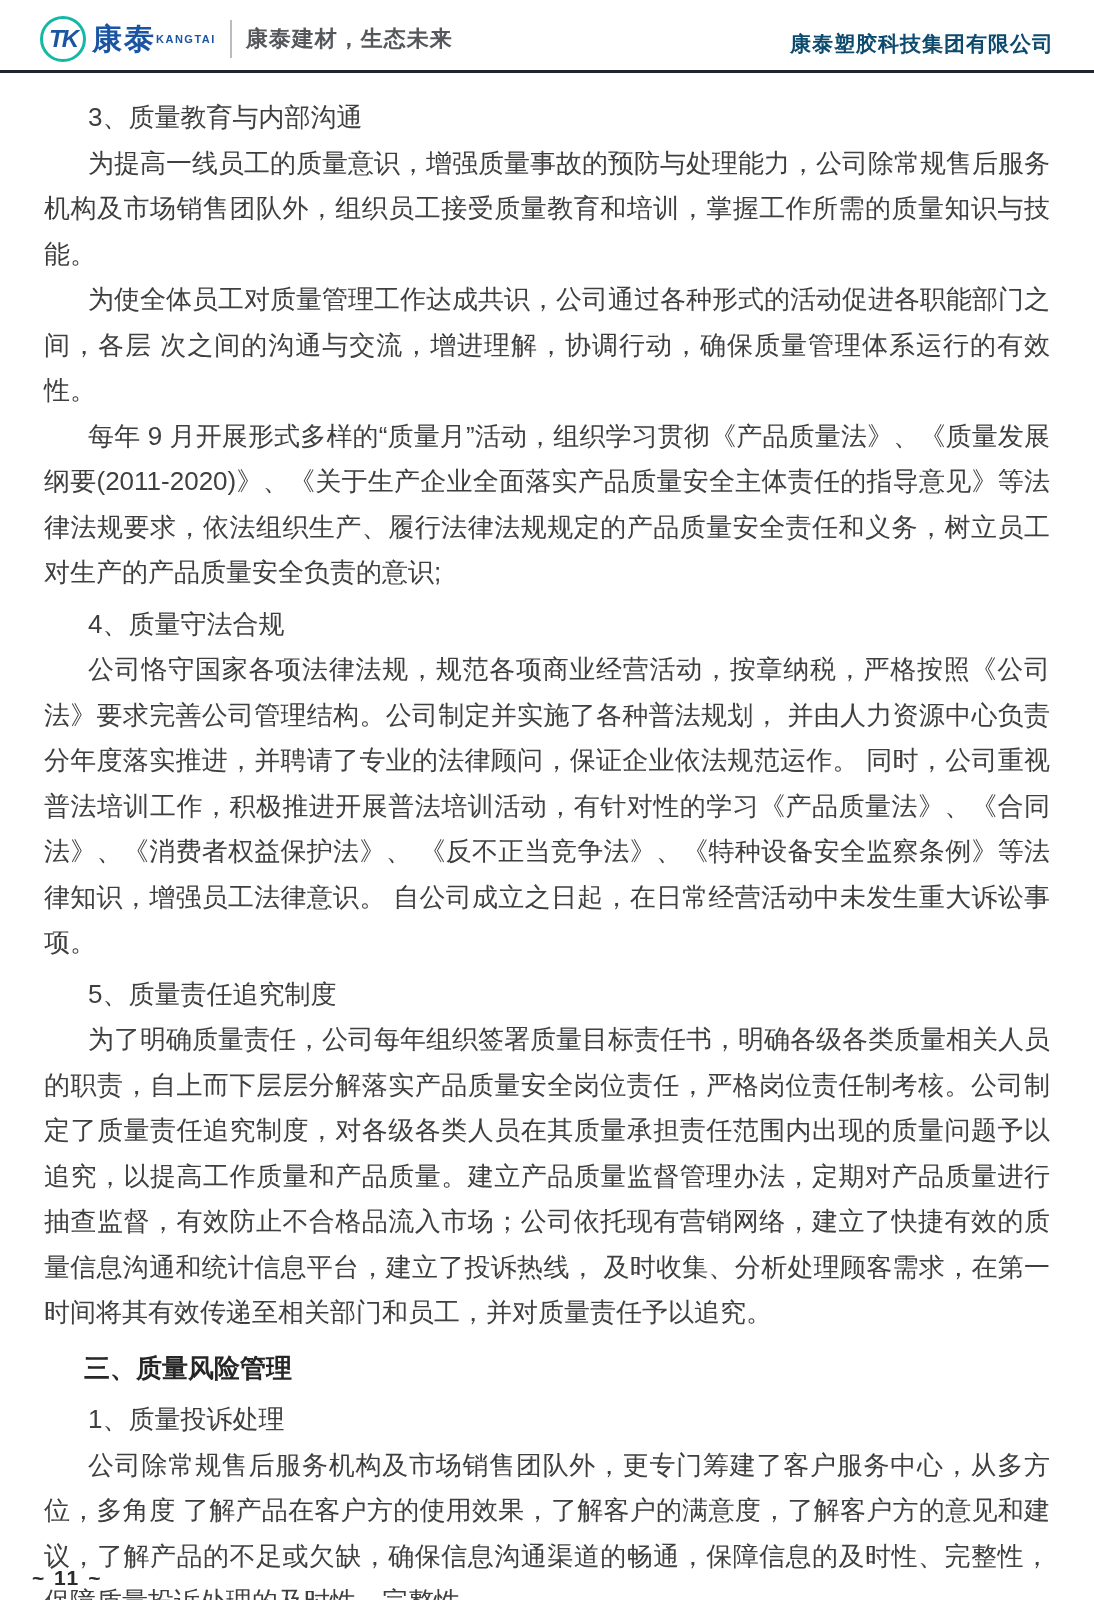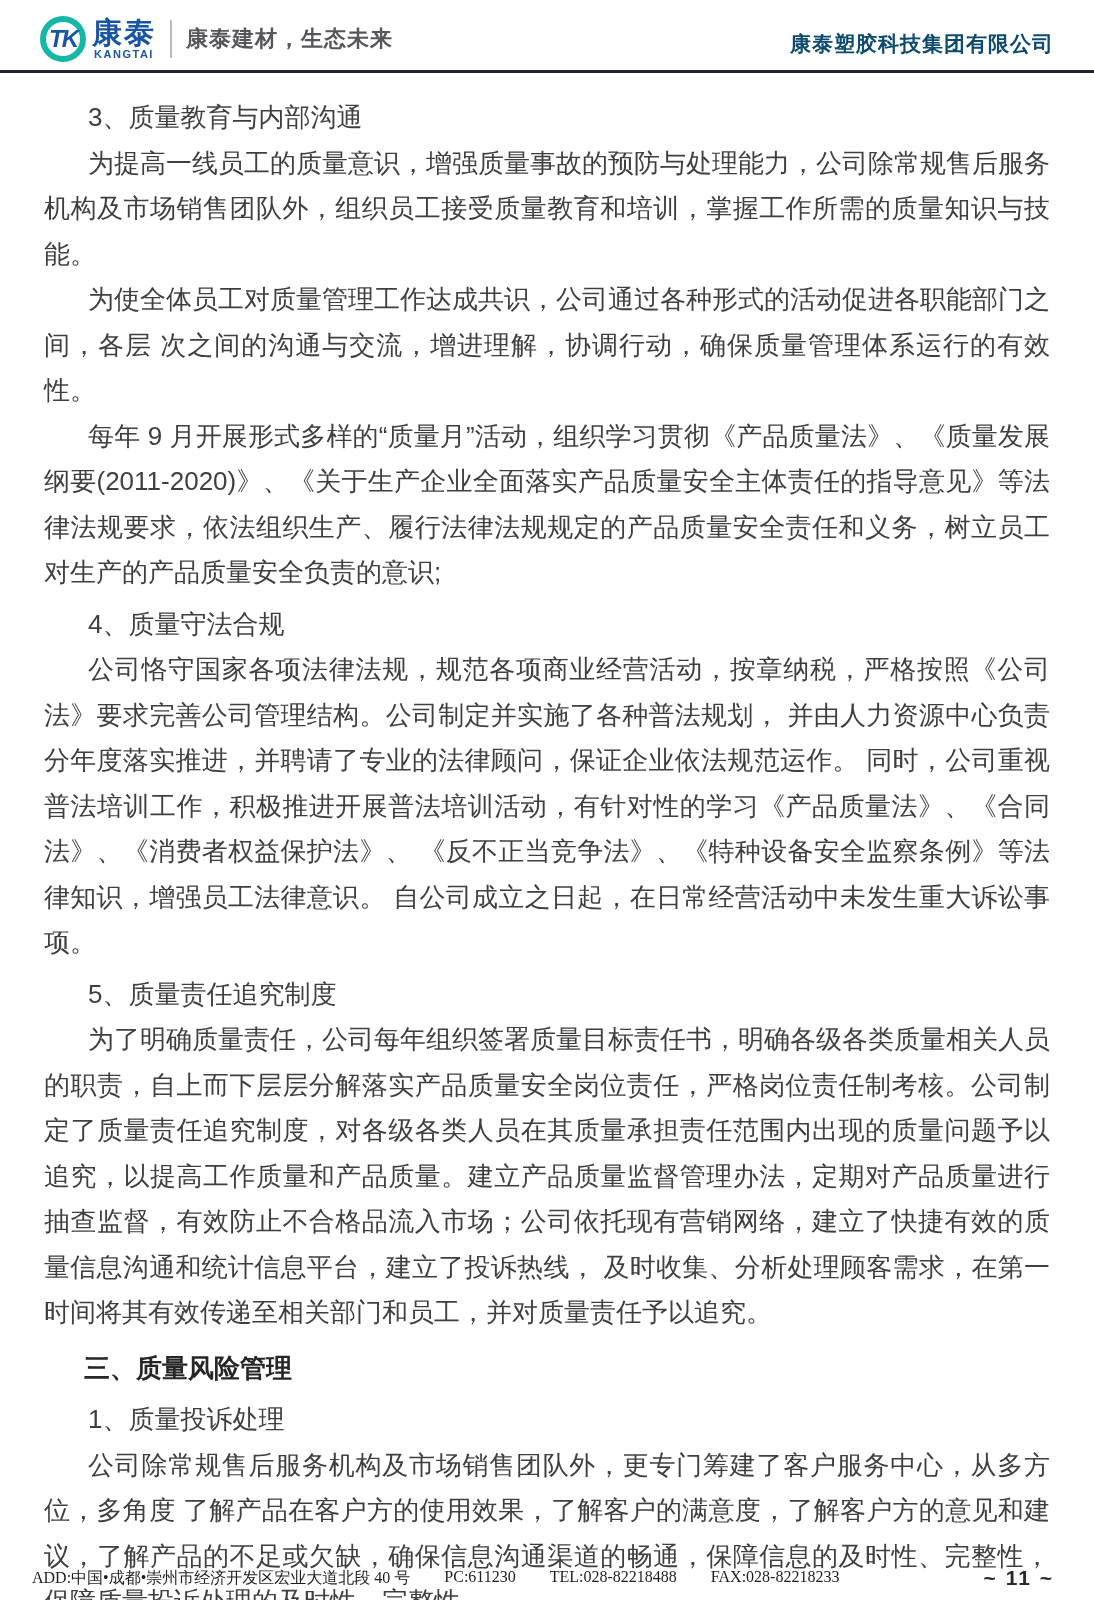--- a/index.html
+++ b/index.html
@@ -18,31 +18,31 @@
     display: flex;
     justify-content: space-between;
     align-items: flex-end;
     padding: 12px 40px 8px 40px;
     height: 70px;
   }
   .header-left { display: flex; align-items: center; gap: 14px; }
   .logo { display: flex; align-items: center; gap: 6px; }
   .logo-circle {
     width: 46px; height: 46px;
-    border: 6px solid #14b8a6;
+    border: 3px solid #14b8a6;
     border-radius: 50%;
     display: flex; align-items: center; justify-content: center;
     color: #1a55a3;
     font-weight: bold;
     font-style: italic;
     font-size: 24px;
     letter-spacing: -2px;
     background: #fff;
   }
-  .logo-textcol { display: flex; flex-direction: column; align-items: center; line-height: 1; }
+  .logo-textcol { display: flex; flex-direction: row; align-items: center; line-height: 1; }
   .logo-cn { color: #1a55a3; font-size: 30px; font-weight: 900; letter-spacing: 2px; }
   .logo-en { color: #1a55a3; font-size: 11px; font-weight: 700; letter-spacing: 1.5px; margin-top: 1px; }
   .header-divider { width: 2px; height: 38px; background: #b9bcc0; }
   .slogan { color: #55575b; font-size: 22px; font-weight: 700; letter-spacing: 1px; }
   .company { color: #0c4a6e; font-size: 21px; font-weight: 700; letter-spacing: 1px; padding-bottom: 4px; }
   .header-rule { height: 3px; background: #20242e; width: 100%; }
   
   .content {
     padding: 16px 44px 0 44px;
     color: #3f3f3f;
@@ -115,22 +115,16 @@
     <p class="sub">4、质量守法合规</p>
     <p class="para">公司恪守国家各项法律法规，规范各项商业经营活动，按章纳税，严格按照《公司法》要求完善公司管理结构。公司制定并实施了各种普法规划， 并由人力资源中心负责分年度落实推进，并聘请了专业的法律顾问，保证企业依法规范运作。 同时，公司重视普法培训工作，积极推进开展普法培训活动，有针对性的学习《产品质量法》、《合同法》、《消费者权益保护法》、 《反不正当竞争法》、《特种设备安全监察条例》等法律知识，增强员工法律意识。 自公司成立之日起，在日常经营活动中未发生重大诉讼事项。</p>
     <p class="sub">5、质量责任追究制度</p>
     <p class="para">为了明确质量责任，公司每年组织签署质量目标责任书，明确各级各类质量相关人员的职责，自上而下层层分解落实产品质量安全岗位责任，严格岗位责任制考核。公司制定了质量责任追究制度，对各级各类人员在其质量承担责任范围内出现的质量问题予以追究，以提高工作质量和产品质量。建立产品质量监督管理办法，定期对产品质量进行抽查监督，有效防止不合格品流入市场；公司依托现有营销网络，建立了快捷有效的质量信息沟通和统计信息平台，建立了投诉热线， 及时收集、分析处理顾客需求，在第一时间将其有效传递至相关部门和员工，并对质量责任予以追究。</p>
     <p class="bold-head">三、质量风险管理</p>
     <p class="sub">1、质量投诉处理</p>
     <p class="para">公司除常规售后服务机构及市场销售团队外，更专门筹建了客户服务中心，从多方位，多角度 了解产品在客户方的使用效果，了解客户的满意度，了解客户方的意见和建议，了解产品的不足或欠缺，确保信息沟通渠道的畅通，保障信息的及时性、完整性，保障质量投诉处理的及时性、完整性。</p>
   </main>
 
   <footer class="footer">
-    <div class="footer-left">
-      <span>ADD:中国•成都•崇州市经济开发区宏业大道北段 40 号</span>
-      <span>PC:611230</span>
-      <span>TEL:028-82218488</span>
-      <span>FAX:028-82218233</span>
-    </div>
     <div class="page-number">~ 11 ~</div>
   </footer>
 
 </div>
 
 </body></html>

